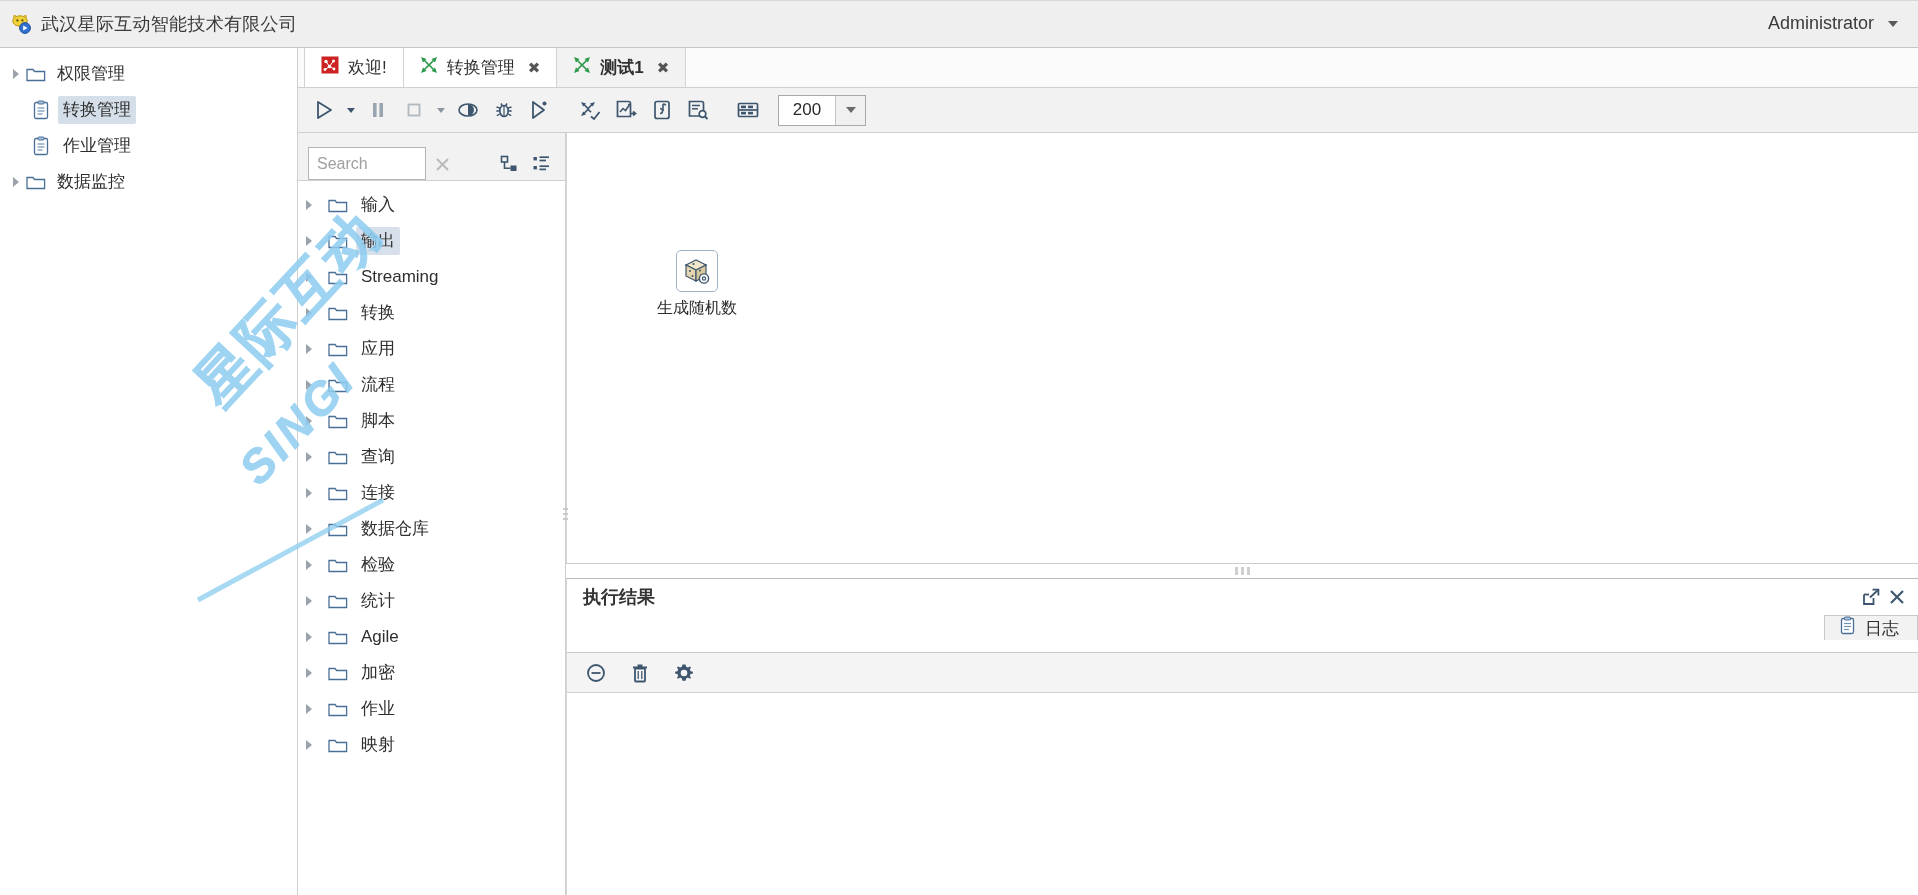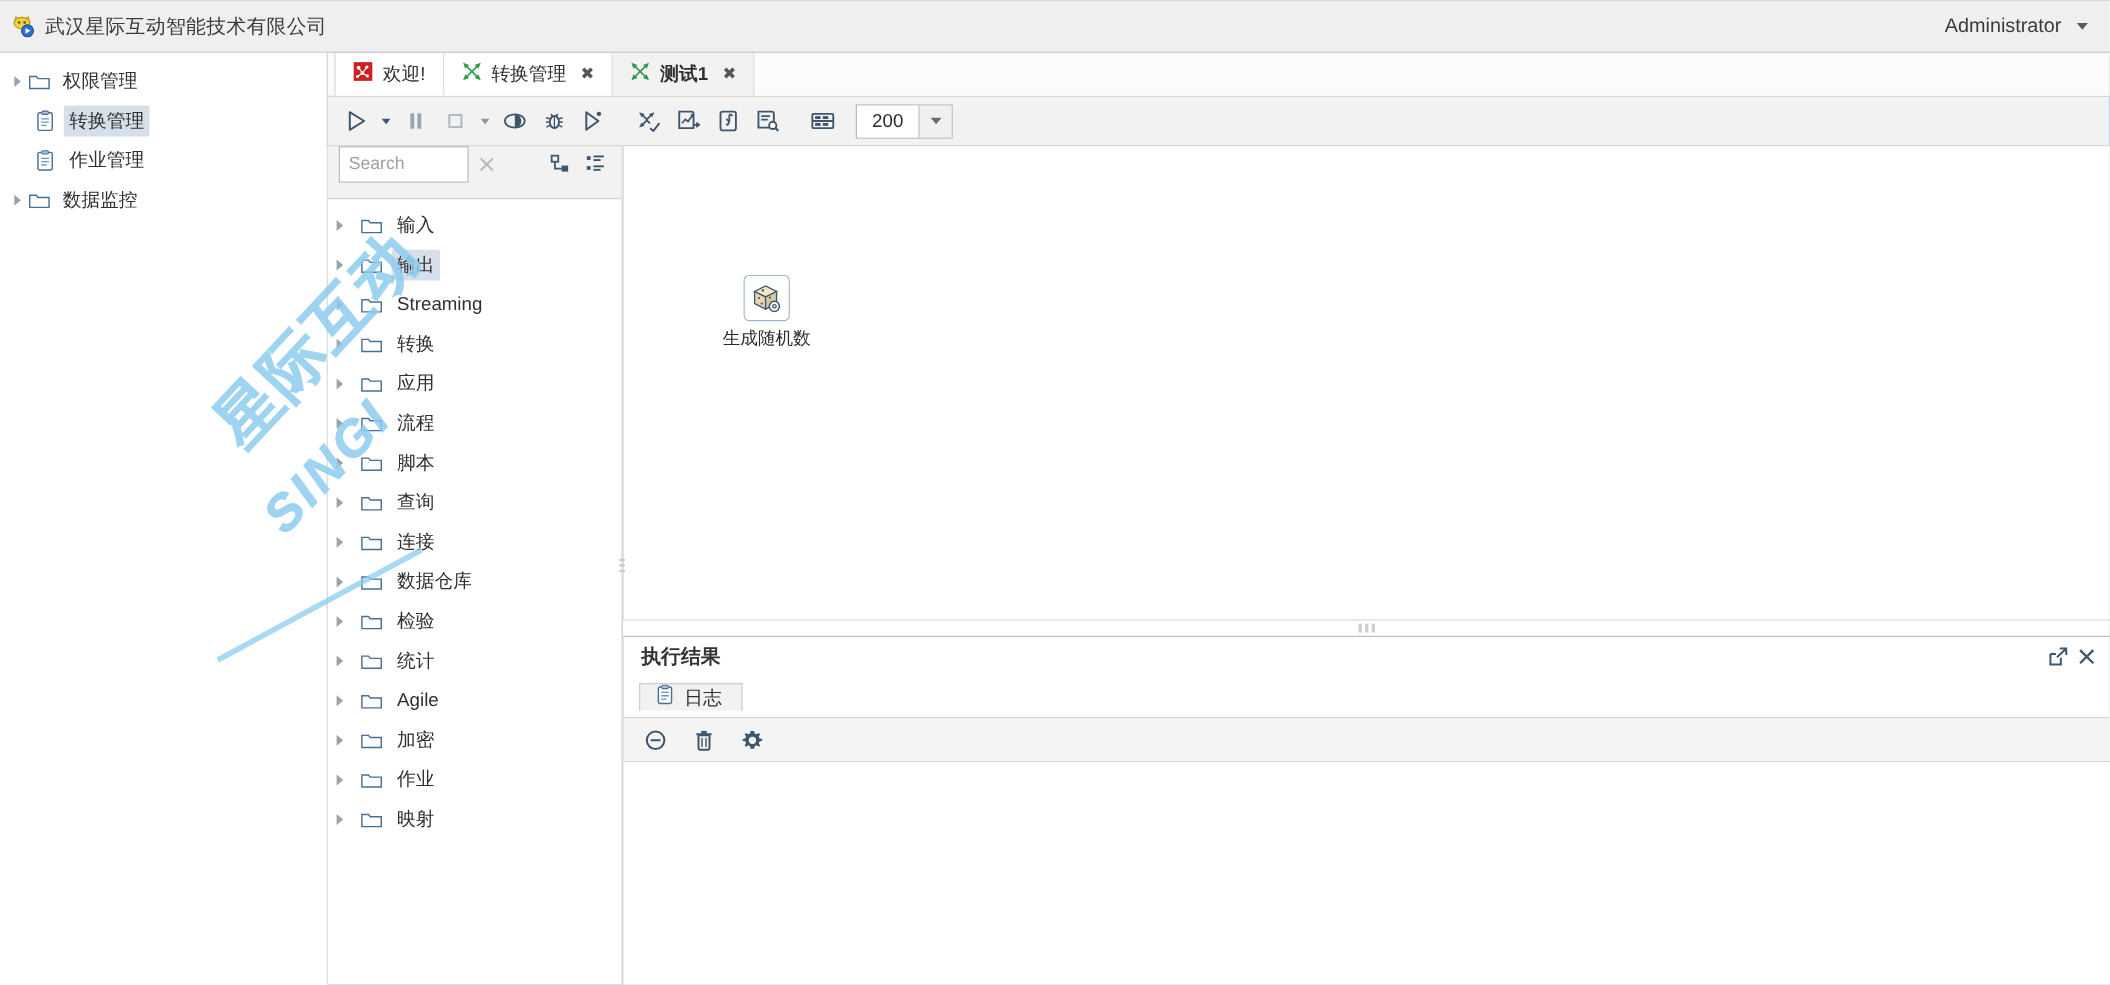--- a/index.html
+++ b/index.html
@@ -280,21 +280,21 @@
     flex-direction: column;
     box-sizing: border-box;
     position: relative;
   }
   .palette-head {
     height: 48px;
     min-height: 48px;
     background: #f2f2f2;
     border-bottom: 1px solid #d0d0d0;
     display: flex;
-    align-items: flex-start;
+    align-items: flex-end;
     padding: 0 8px 0 10px;
     box-sizing: border-box;
     gap: 0;
   }
   .search-box {
     width: 118px;
     height: 33px;
     border: 1px solid #b5b5b5;
     background: #ffffff;
     box-sizing: border-box;
@@ -430,23 +430,24 @@
     width: 22px; height: 22px;
     display: flex; align-items: center; justify-content: center;
     cursor: default;
   }
 
   .log-tabs {
     height: 38px;
     min-height: 38px;
     border-bottom: 1px solid #c9c9c9;
     display: flex;
-    align-items: center;
+    align-items: flex-end;
     padding-left: 14px;
     box-sizing: border-box;
+    flex-direction: column;
   }
   .log-tab {
     display: flex;
     align-items: center;
     gap: 9px;
     padding: 0 18px 0 14px;
     background: #f2f2f2;
     border: 1px solid #c9c9c9;
     border-bottom: none;
     font-size: 17px;

